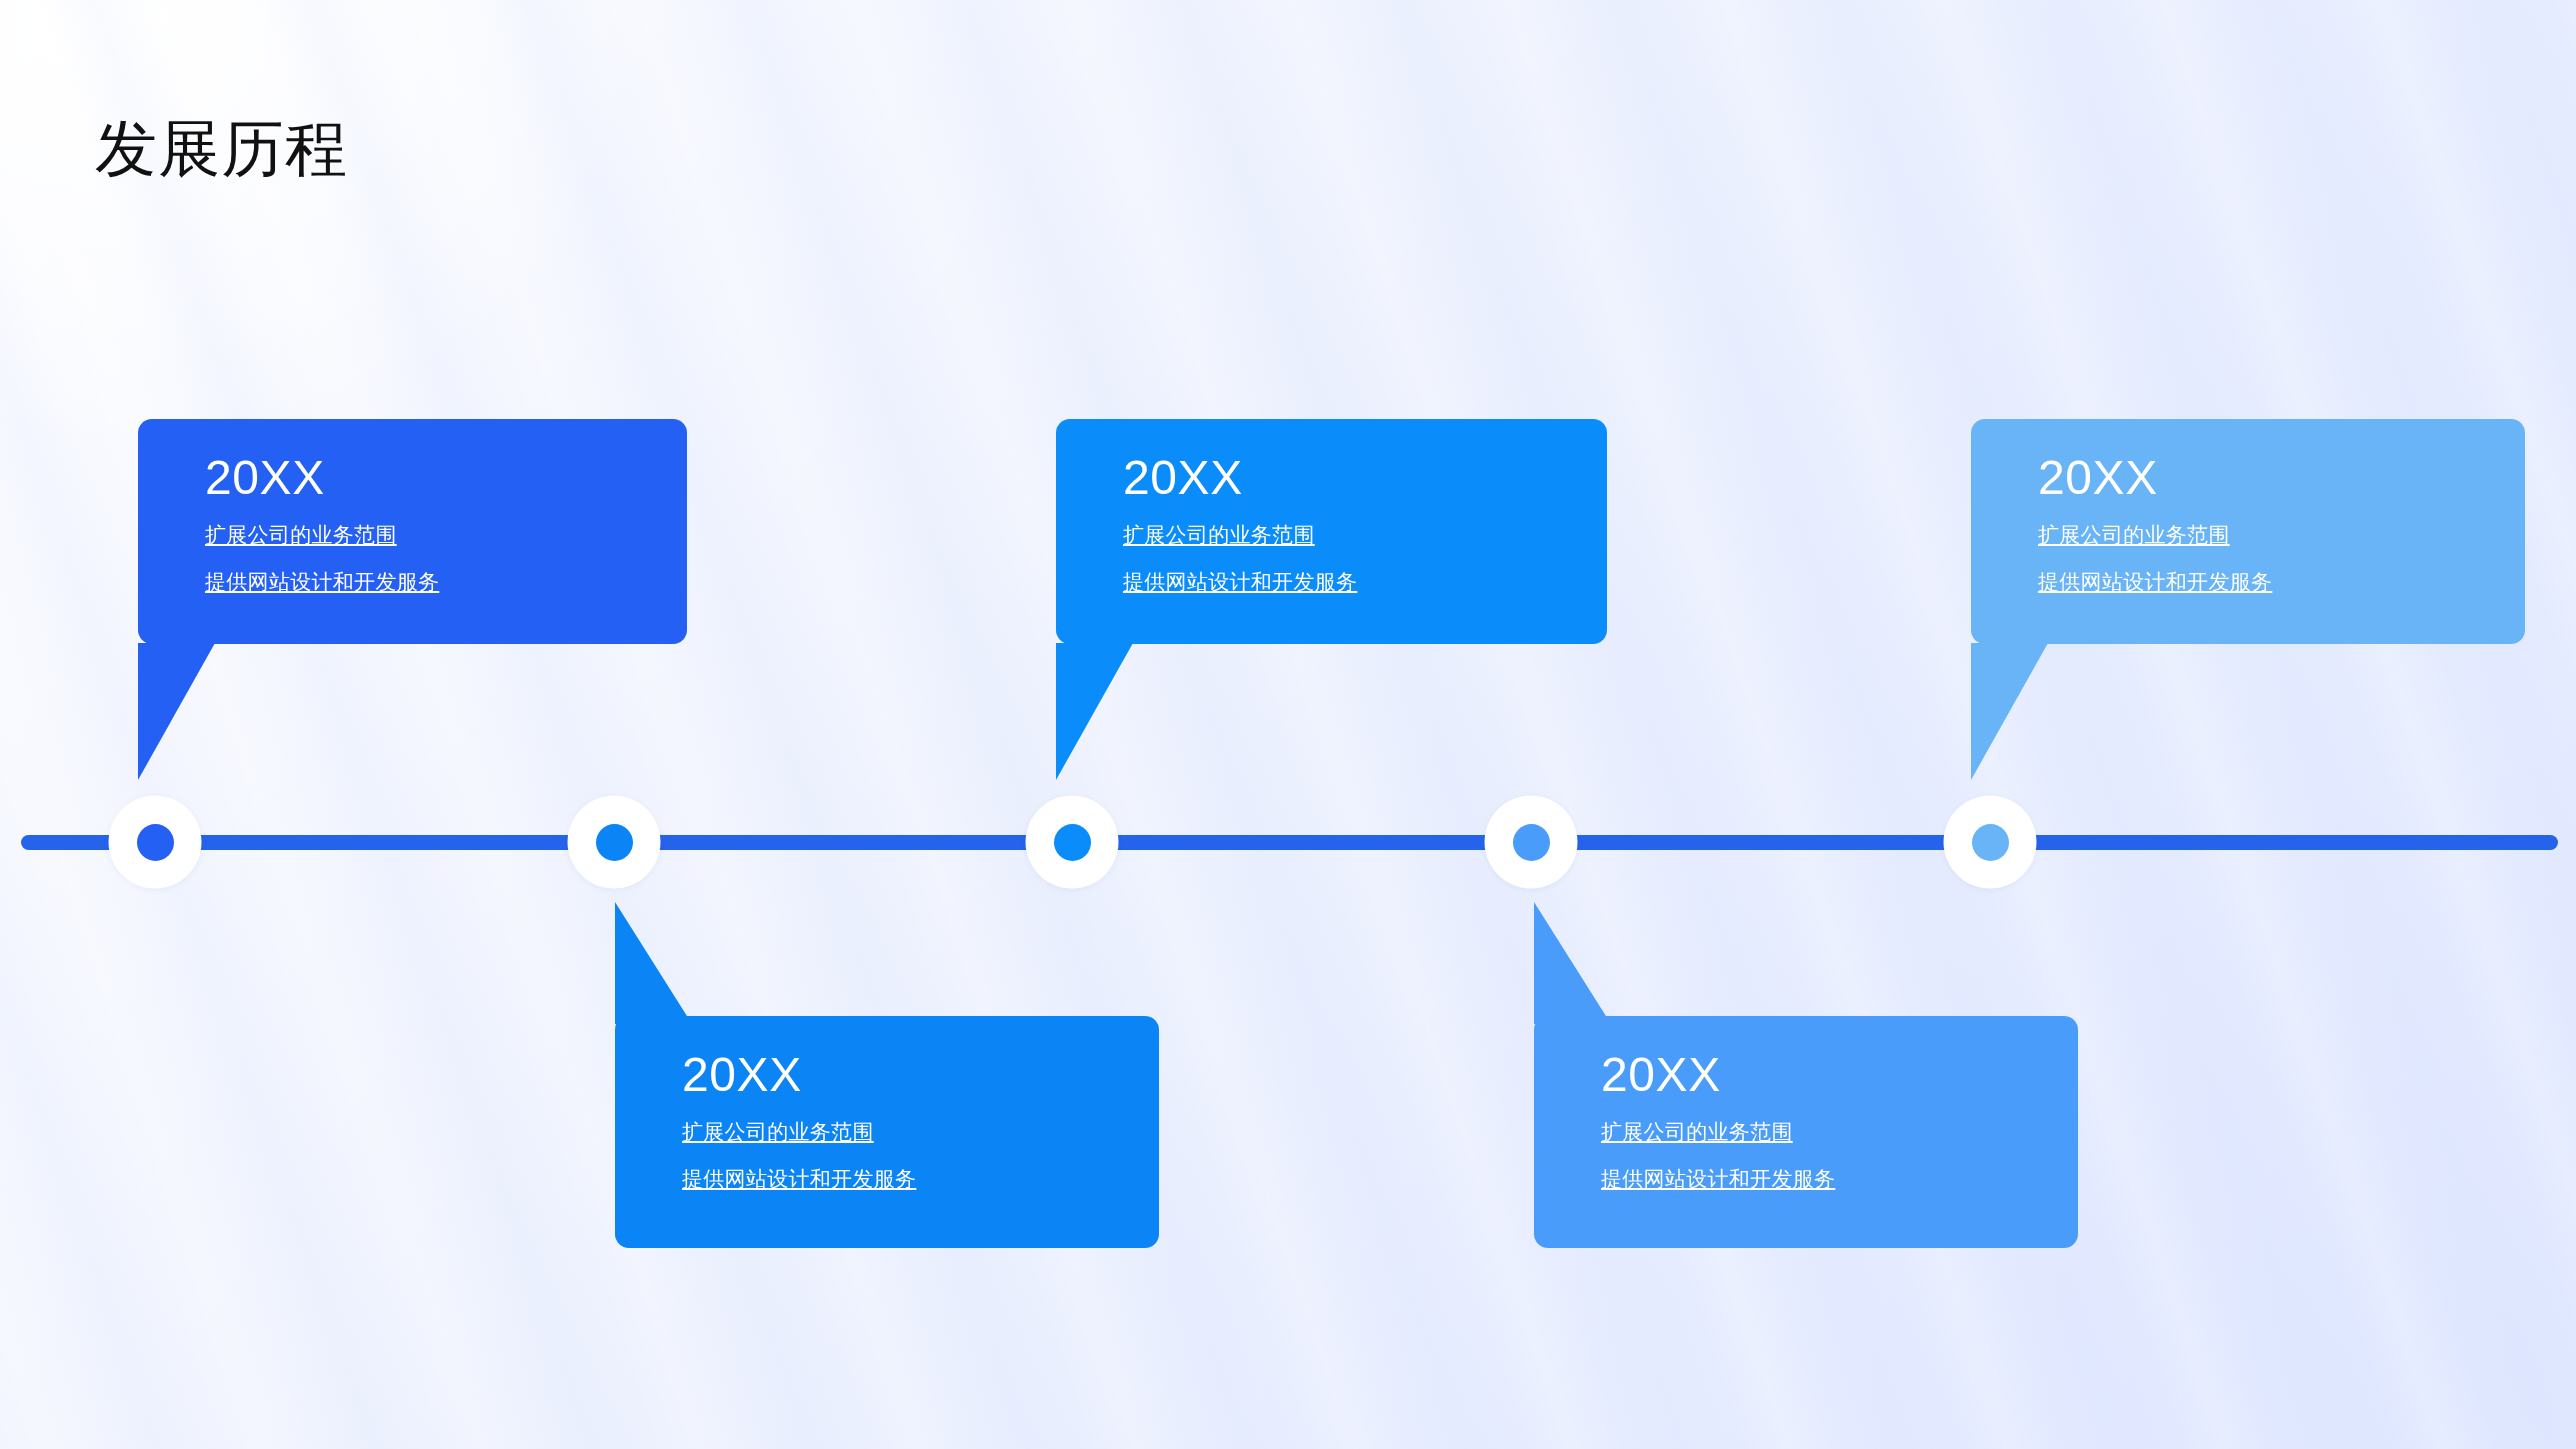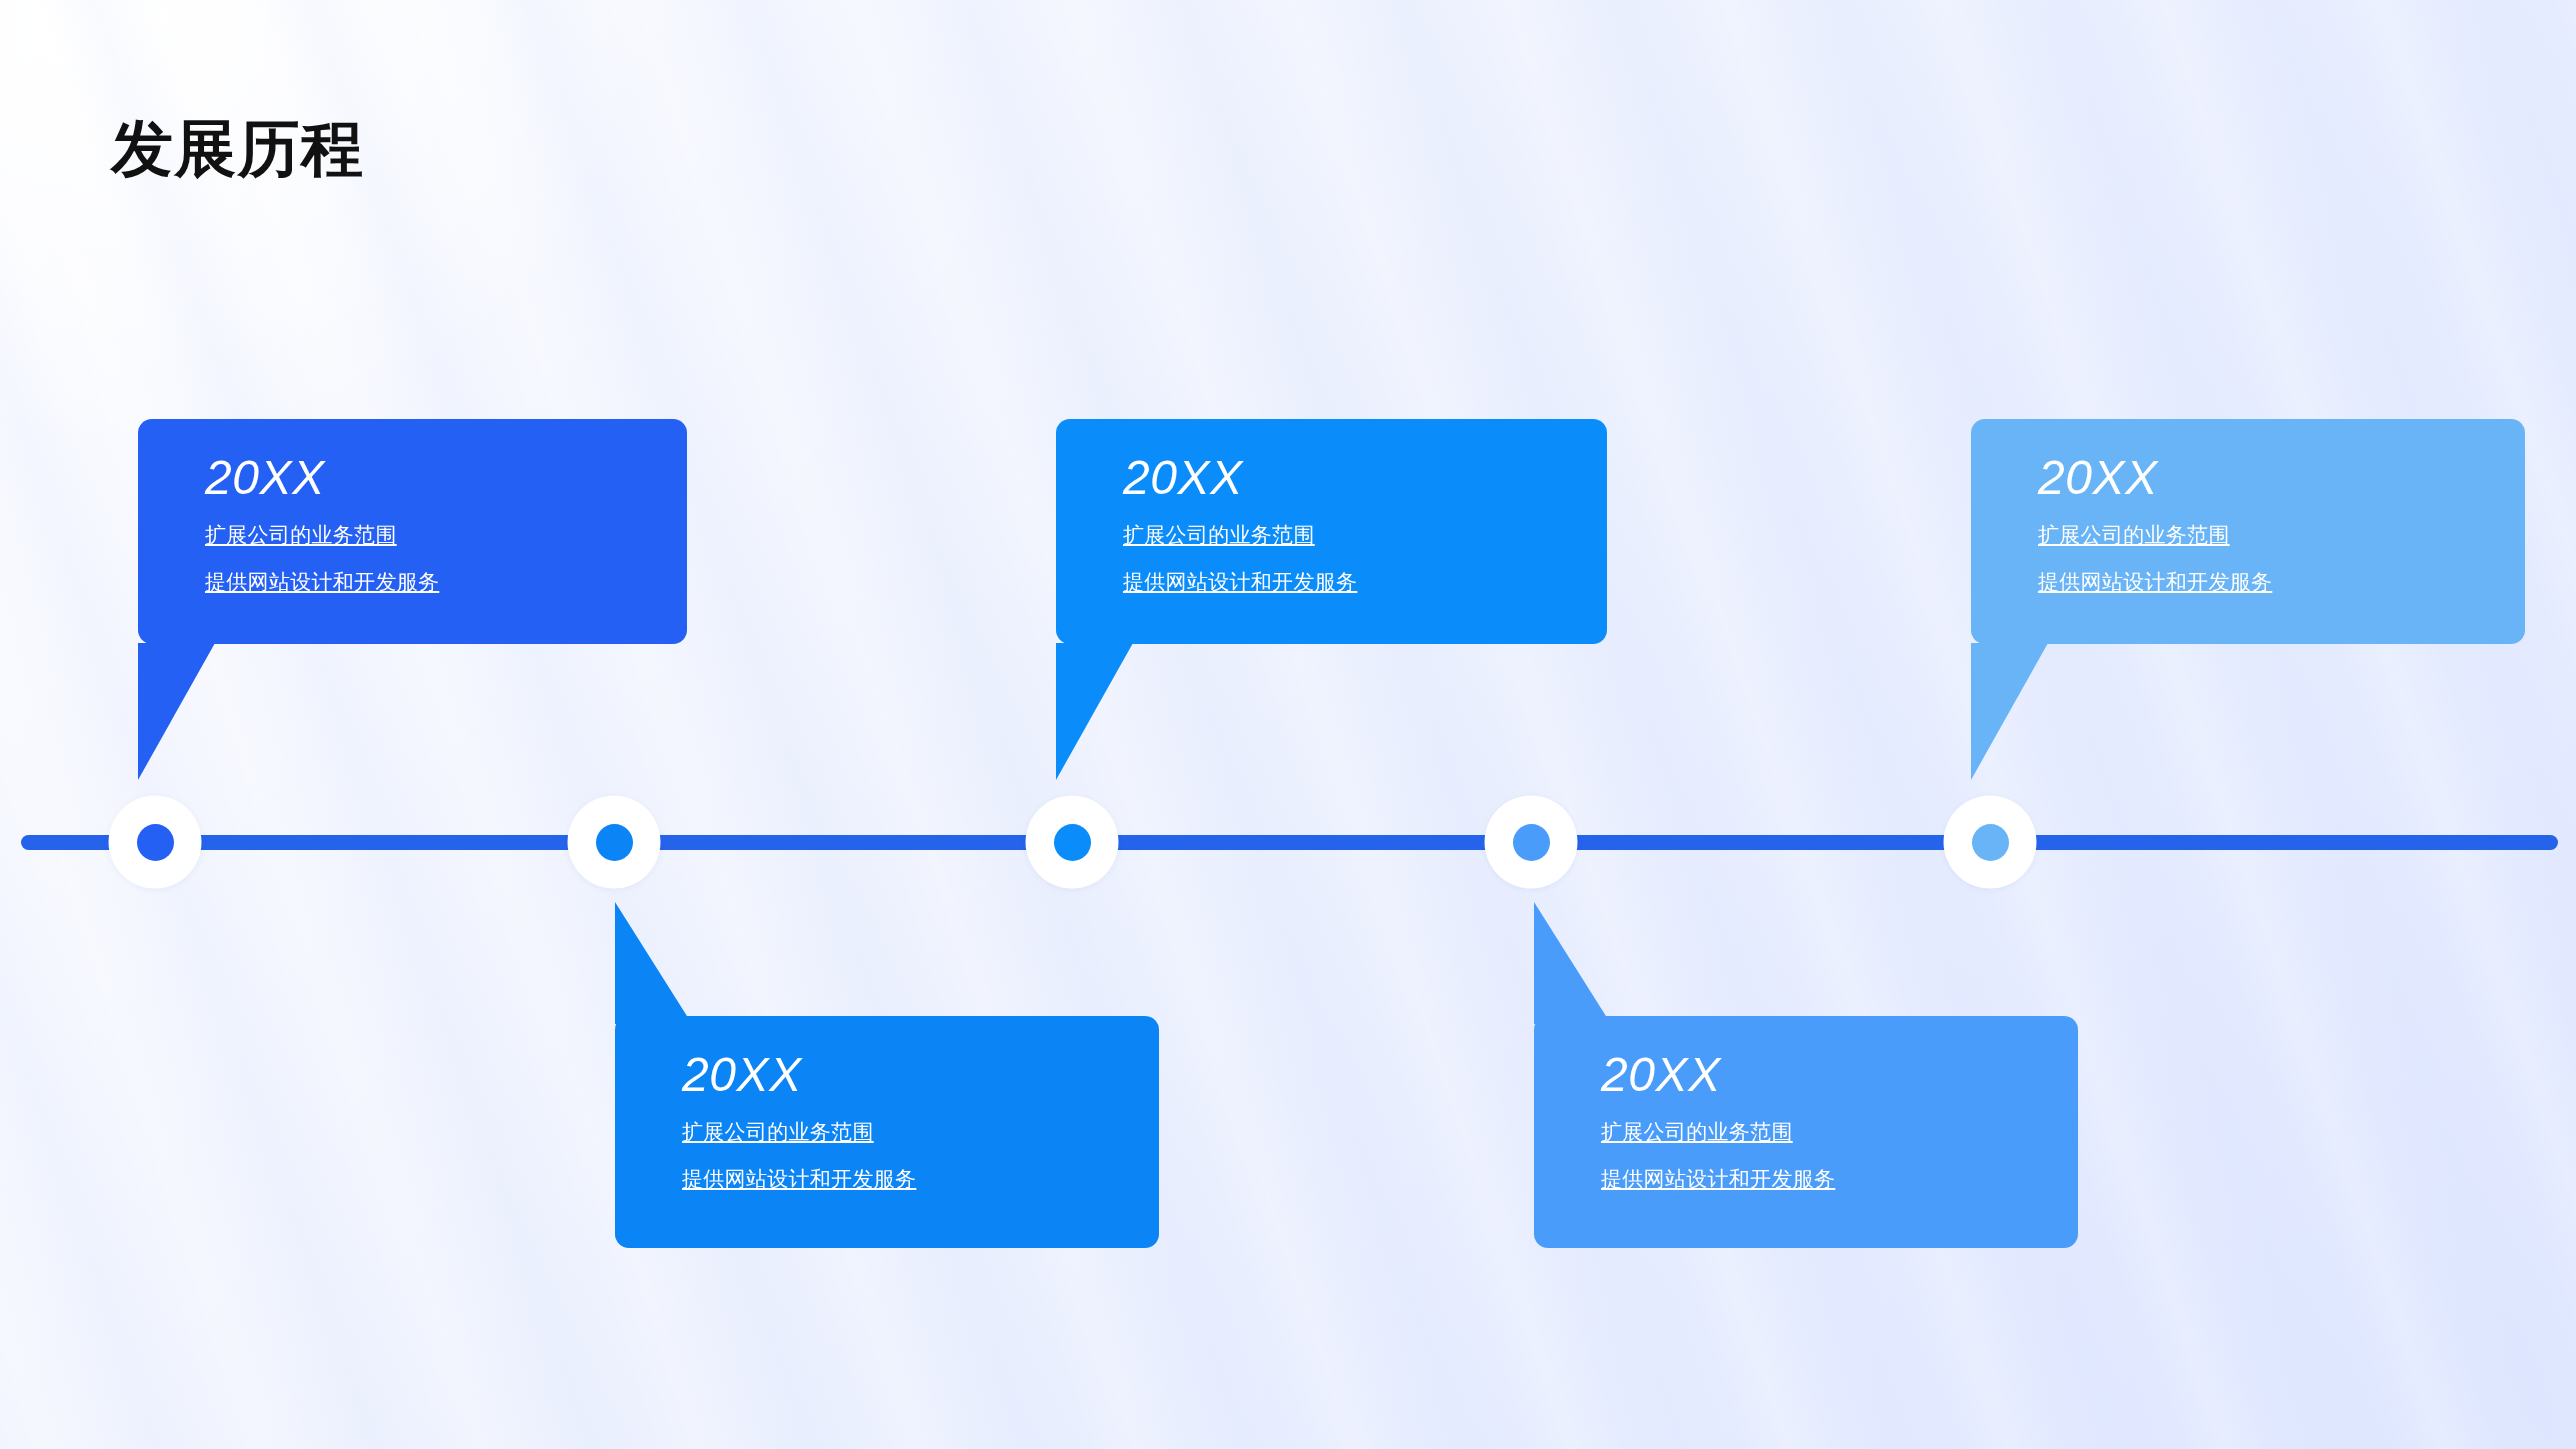--- a/index.html
+++ b/index.html
@@ -35,26 +35,25 @@
         rgba(214,224,252,0.30) 148px,
         rgba(255,255,255,0.0) 206px);
     opacity: .5;
   }
 
   .page-title {
     position: absolute;
     left: 95px;
     top: 76px;
     font-size: 62px;
-    font-weight: bold;
+    font-weight: normal;
     color: #111111;
     letter-spacing: 1.3px;
     line-height: 1;
     white-space: nowrap;
-    margin-left: 16px;
   }
 
   
   .axis-line {
     position: absolute;
     left: 20.6px;
     top: 835px;
     width: 2537px;
     height: 15px;
     border-radius: 7.7px;
@@ -88,21 +87,20 @@
     box-sizing: border-box;
     padding: 35px 0 0 67px;
   }
   .bubble .year {
     font-size: 48px;
     font-weight: 400;
     color: #ffffff;
     line-height: 1;
     letter-spacing: 0.6px;
     margin: 0 0 22px 0;
-    font-style: italic;
   }
   .bubble .line1,
   .bubble .line2 {
     font-size: 21px;
     color: #ffffff;
     line-height: 1;
     margin: 0;
     letter-spacing: 0.3px;
     text-decoration: underline;
   }

